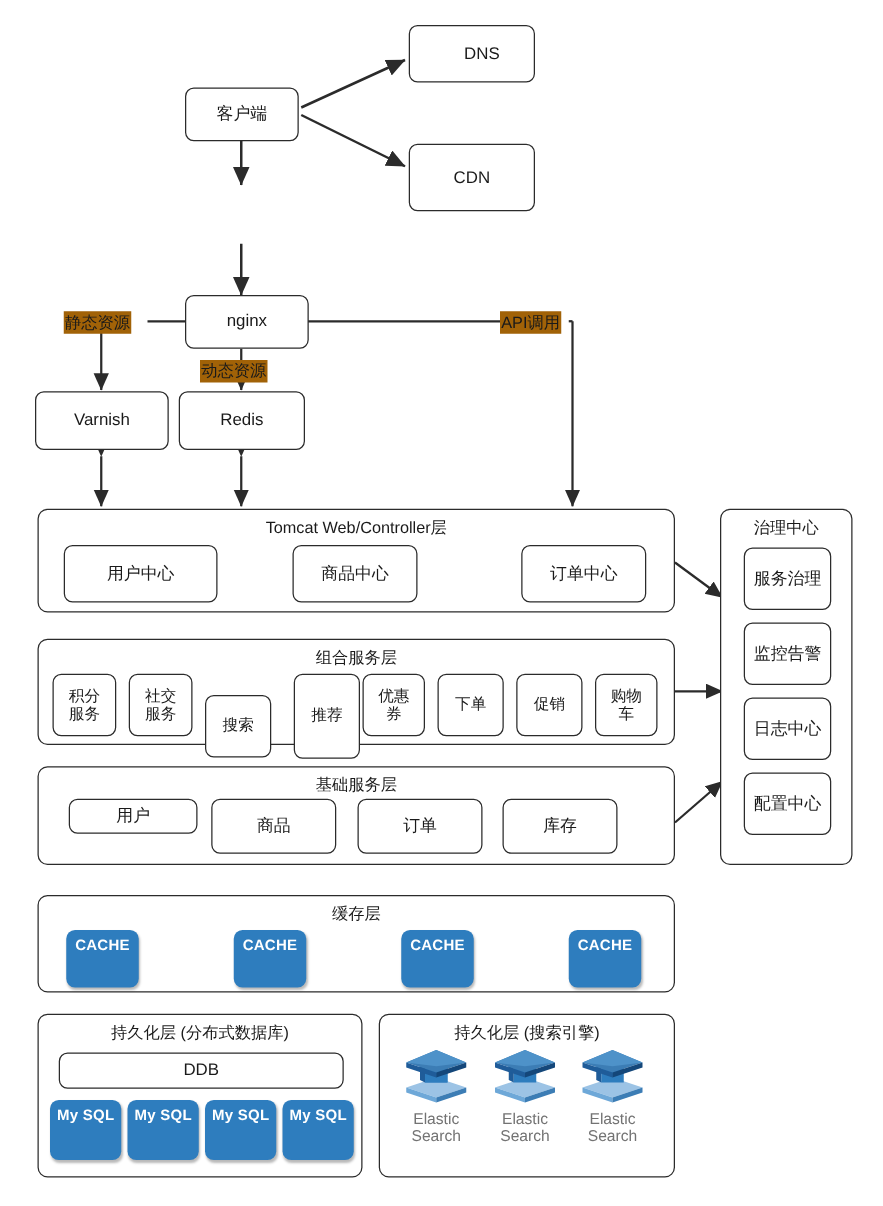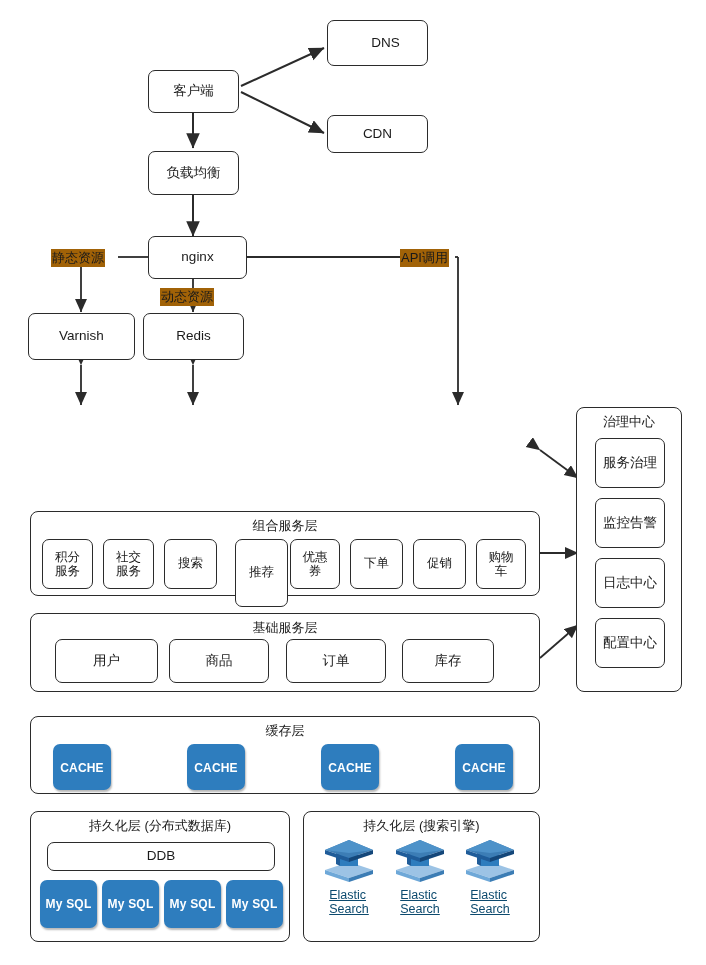--- a/index.html
+++ b/index.html
@@ -60,37 +60,37 @@
     position:absolute;
     box-sizing:border-box;
     background:#2E7DBE;
     border-radius:7px;
     color:#ffffff;
     font-weight:bold;
     font-size:12px;
     display:flex;
     align-items:flex-start;
     justify-content:center;
-    padding-top:17px;
+    padding-top:5px;
     letter-spacing:.2px;
     box-shadow:1px 2px 2px rgba(0,0,0,.28);
   }
   .es-wrap{
     position:absolute;
     width:62px;
     display:flex;
     flex-direction:column;
     align-items:center;
   }
   .es-label{
     margin-top:2px;
     font-size:12.5px;
     line-height:1.15;
-    color:#0c4a6e;
-    text-decoration:underline;
+    text-align:center;
+    color:#737373;
   }
   .stack2{
     line-height:1.15;
   }
 </style>
 </head>
 <body>
 
 <div id="canvas">
 
@@ -134,57 +134,66 @@
   </svg>
 
   <div class="node" style="left:148px;top:70px;width:91px;height:43px;">
     <span>客户端</span>
   </div>
 
   <div class="node" style="left:327px;top:20px;width:101px;height:46px;padding-left:16px;">
     <span>DNS</span>
   </div>
 
-  <div class="node" style="left:327px;top:115px;width:101px;height:38px;">
+  <div class="node" style="left:327px;top:115px;width:101px;height:54px;">
     <span>CDN</span>
   </div>
 
-  <div class="node" style="left:148px;top:151px;width:91px;height:44px;">
-    <span>负载均衡</span>
-  </div>
 
   <div class="node" style="left:148px;top:236px;width:99px;height:43px;">
     <span>nginx</span>
   </div>
 
   <div class="edge-label" style="left:51px;top:249px;">静态资源</div>
 
   <div class="edge-label" style="left:160px;top:288px;">动态资源</div>
 
   <div class="edge-label" style="left:400px;top:249px;">API调用</div>
 
   <div class="node" style="left:28px;top:313px;width:107px;height:47px;text-align:right;">
     <span>Varnish</span>
   </div>
 
   <div class="node" style="left:143px;top:313px;width:101px;height:47px;align-items:center;">
     <span>Redis</span>
   </div>
 
+  <div class="group" style="left:30px;top:407px;width:510px;height:83px;">
+    <div class="grp-title">Tomcat Web/Controller层</div>
+    <div class="node" style="left:20px;top:28px;width:123px;height:46px;">
+      <span>用户中心</span>
+    </div>
+    <div class="node" style="left:203px;top:28px;width:100px;height:46px;">
+      <span>商品中心</span>
+    </div>
+    <div class="node" style="left:386px;top:28px;width:100px;height:46px;">
+      <span>订单中心</span>
+    </div>
+  </div>
 
   <div class="group" style="left:30px;top:511px;width:510px;height:85px;">
     <div class="grp-title">组合服务层</div>
 
     <div class="node stack2" style="left:11px;top:27px;width:51px;height:50px;font-size:12.5px;">
       <span>积分<br>服务</span>
     </div>
     <div class="node stack2" style="left:72px;top:27px;width:51px;height:50px;font-size:12.5px;">
       <span>社交<br>服务</span>
     </div>
-    <div class="node" style="left:133px;top:27px;width:53px;height:50px;font-size:12.5px;">
+    <div class="node" style="left:133px;top:44px;width:53px;height:50px;font-size:12.5px;">
       <span>搜索</span>
     </div>
     <div class="node" style="left:204px;top:27px;width:53px;height:68px;font-size:12.5px;">
       <span>推荐</span>
     </div>
     <div class="node stack2" style="left:259px;top:27px;width:50px;height:50px;font-size:12.5px;">
       <span>优惠<br>券</span>
     </div>
     <div class="node" style="left:319px;top:27px;width:53px;height:50px;font-size:12.5px;">
       <span>下单</span>
@@ -192,21 +201,21 @@
     <div class="node" style="left:382px;top:27px;width:53px;height:50px;font-size:12.5px;">
       <span>促销</span>
     </div>
     <div class="node stack2" style="left:445px;top:27px;width:50px;height:50px;font-size:12.5px;">
       <span>购物<br>车</span>
     </div>
   </div>
 
   <div class="group" style="left:30px;top:613px;width:510px;height:79px;">
     <div class="grp-title">基础服务层</div>
-    <div class="node" style="left:24px;top:25px;width:103px;height:44px;">
+    <div class="node" style="left:24px;top:25px;width:103px;height:28px;">
       <span>用户</span>
     </div>
     <div class="node" style="left:138px;top:25px;width:100px;height:44px;">
       <span>商品</span>
     </div>
     <div class="node" style="left:255px;top:25px;width:100px;height:44px;">
       <span>订单</span>
     </div>
     <div class="node" style="left:371px;top:25px;width:92px;height:44px;">
       <span>库存</span>

